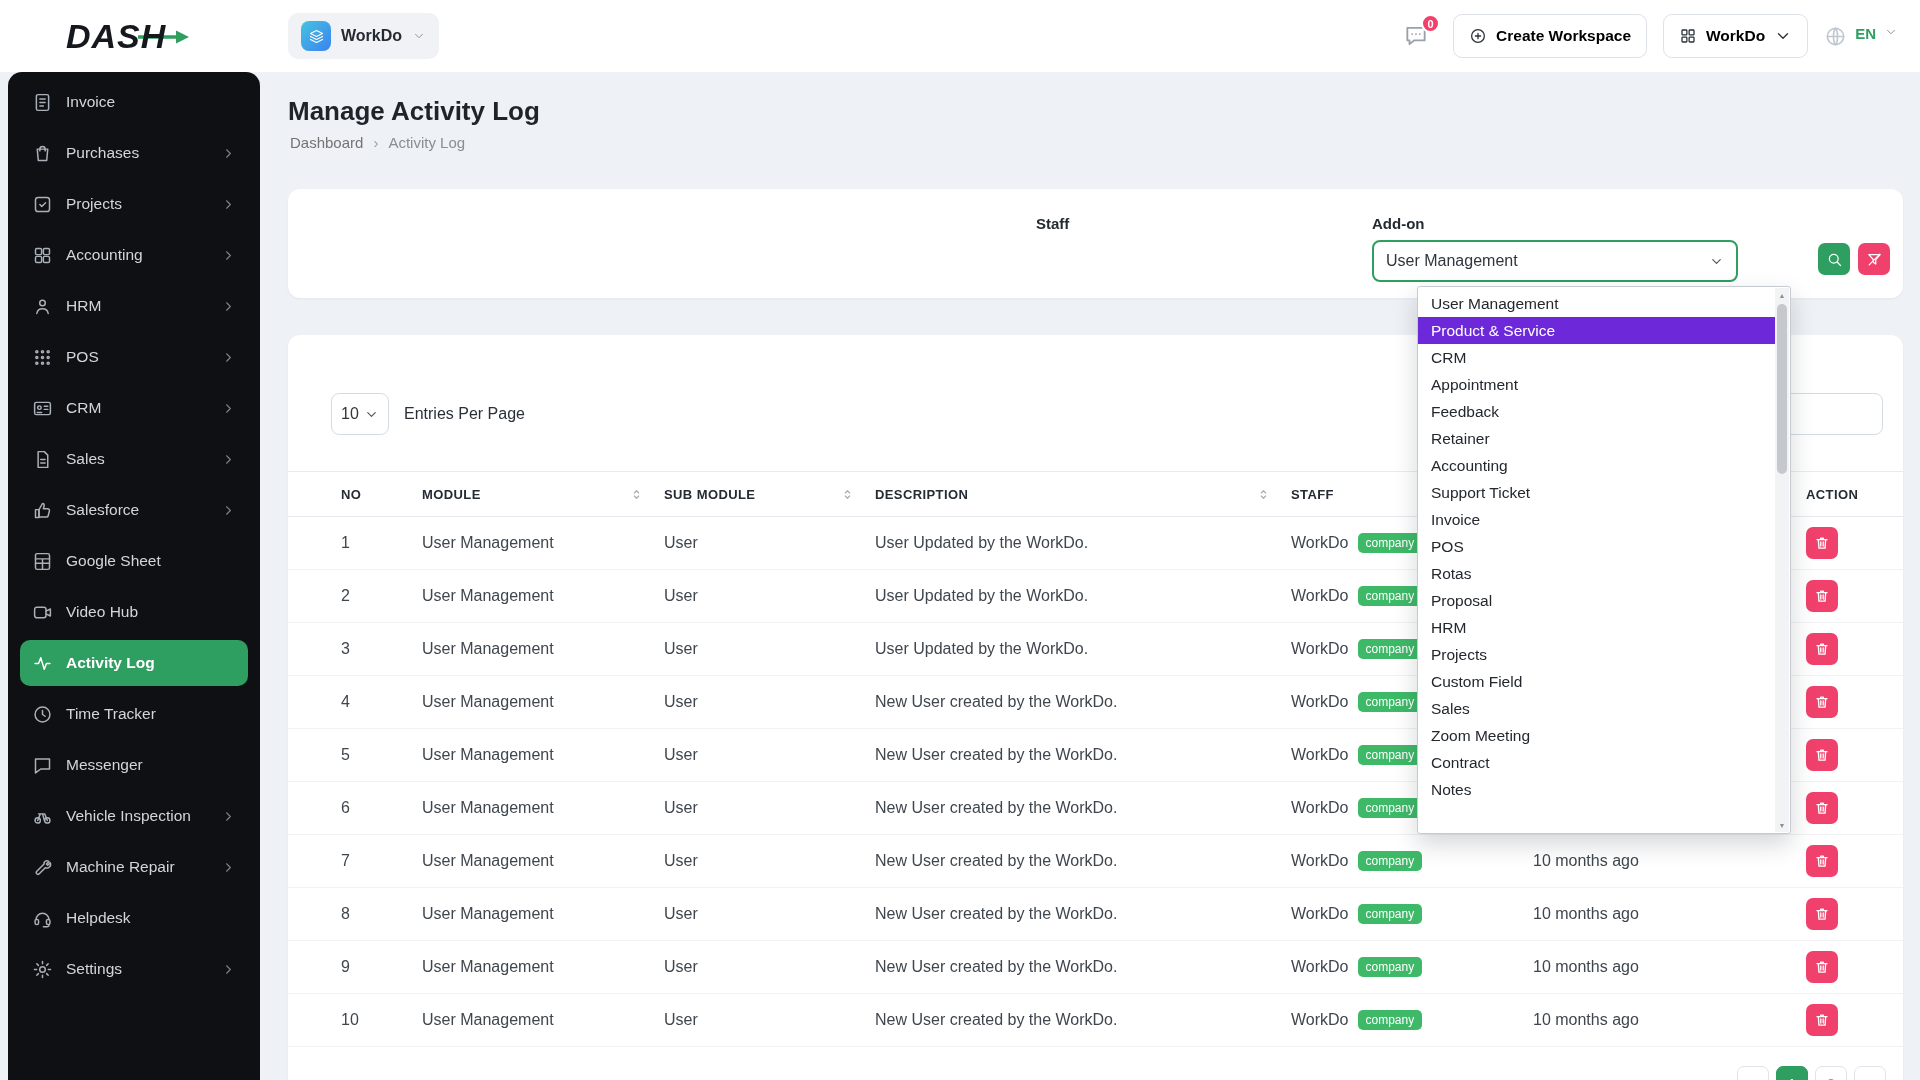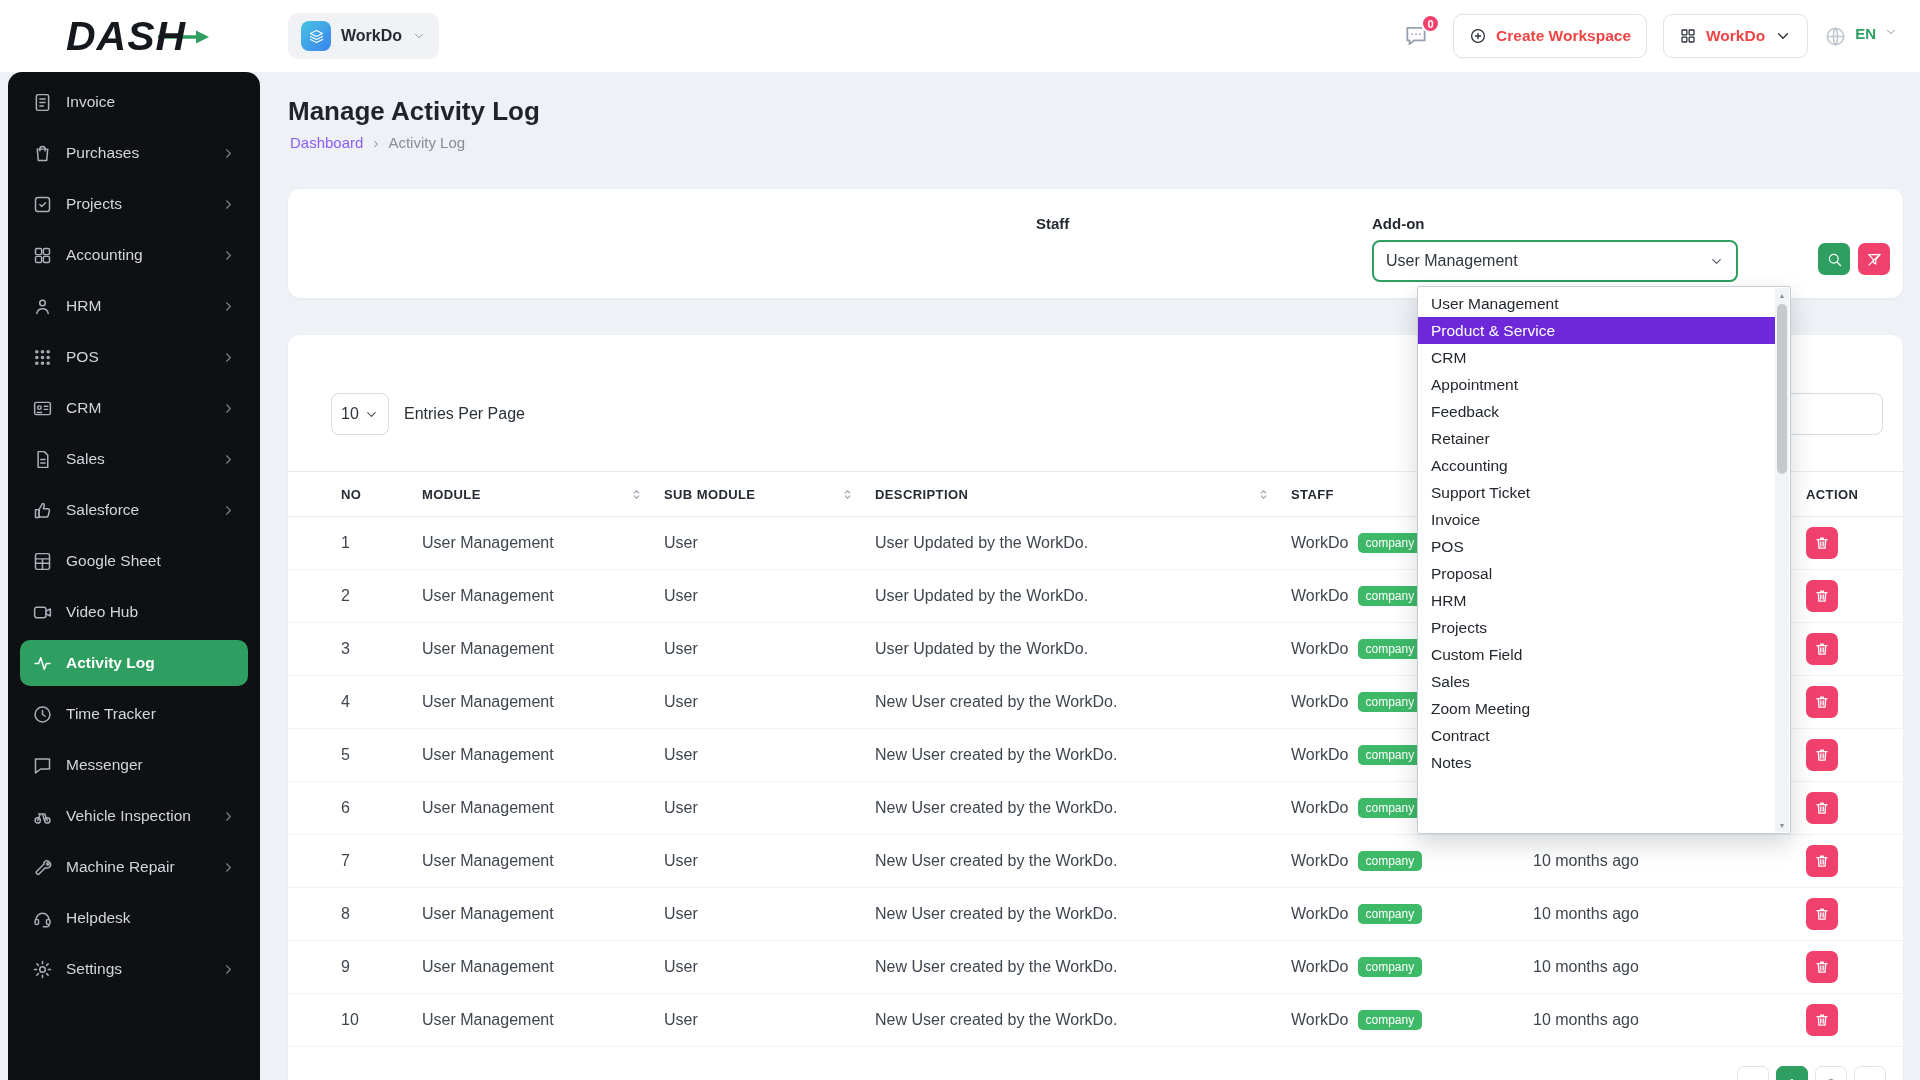--- a/index.html
+++ b/index.html
@@ -2,31 +2,31 @@
 <html><head>
 <meta charset="utf-8">
 <style>
   *{box-sizing:border-box;margin:0;padding:0}
   html,body{width:1920px;height:1080px}
   body{overflow:hidden;position:relative;background:#eef1f5;font-family:"Liberation Sans",sans-serif;color:#32383e}
 
   
   .topbar{position:absolute;left:0;top:0;width:1920px;height:72px;background:#fff;z-index:20}
   .logo{position:absolute;left:66px;top:50%;transform:translateY(-50%);display:flex;align-items:center;cursor:pointer}
-  .logo-text{font-size:41px;font-weight:bold;font-style:italic;letter-spacing:1px;color:#15181c;position:relative;z-index:1}
+  .logo-text{font-size:34px;font-weight:bold;font-style:italic;letter-spacing:1px;color:#15181c;position:relative;z-index:1}
   .logo-arrow{position:absolute;right:-24px;top:50%;transform:translateY(-46%)}
   .ws-pill{position:absolute;left:288px;top:50%;transform:translateY(-50%);height:46px;background:#f0f2f6;border-radius:10px;display:flex;align-items:center;gap:10px;padding:0 13px;cursor:pointer}
   .ws-ic-box{width:30px;height:30px;border-radius:8px;background:linear-gradient(135deg,#45c4e0,#3b82f0);display:flex;align-items:center;justify-content:center}
   .ws-ic-box .ic{width:17px;height:17px;color:#fff}
   .ws-label{font-size:16px;font-weight:bold;color:#252a31}
   .top-right{position:absolute;right:22px;top:0;height:100%;display:flex;align-items:center;gap:16px}
   .chat-btn{position:relative;width:42px;height:42px;display:flex;align-items:center;justify-content:center;color:#98a1ad;cursor:pointer}
   .chat-btn .ic{width:26px;height:26px}
   .chat-badge{position:absolute;top:-1px;right:-3px;min-width:19px;height:19px;border-radius:10px;background:#f0416c;color:#fff;font-size:11px;font-weight:bold;display:flex;align-items:center;justify-content:center;border:2px solid #fff;padding:0 3px}
-  .btn-outline{height:44px;display:inline-flex;align-items:center;gap:9px;padding:0 15px;border:1px solid #dde2e9;border-radius:9px;background:#fff;font-family:inherit;font-size:15.5px;font-weight:bold;color:#ef4444;cursor:pointer}
+  .btn-outline{height:44px;display:inline-flex;align-items:center;gap:9px;padding:0 15px;border:1px solid #dde2e9;border-radius:9px;background:#fff;font-family:inherit;font-size:15.5px;font-weight:bold;color:#000000;cursor:pointer}
   .btn-outline .icw .ic{width:18px;height:18px;color:#2a3038}
   .chev-ic .ic{width:14px;height:14px;color:#8a93a0}
   .lang{display:flex;align-items:flex-start;gap:8px;cursor:pointer}
   .globe .ic{width:23px;height:23px;color:#c0c7d0}
   .lang-label{font-size:15px;font-weight:bold;color:#2e9e61}
   .icw{display:flex;align-items:center;justify-content:center}
   .ic{display:block}
 
   
   .sidebar{position:absolute;left:8px;top:72px;width:252px;height:1008px;background:#0f1013;border-radius:14px 14px 0 0;padding-top:2px;z-index:10}
@@ -35,21 +35,21 @@
   .side-label{font-size:15.5px;color:#d2d6dc;white-space:nowrap}
   .side-chev{margin-left:auto}
   .side-chev .ic{width:15px;height:15px;color:#7d848d}
   .side-item.active{background:#2e9e61}
   .side-item.active .ic,.side-item.active .side-label{color:#fff}
   .side-item.active .side-label{font-weight:bold}
 
   
   .page-title{position:absolute;left:288px;top:96px;font-size:26px;font-weight:bold;color:#1f242b}
   .breadcrumb{position:absolute;left:290px;top:134px;display:flex;align-items:center;gap:10px;font-size:15px}
-  .bc-link{color:#8b5cf6;cursor:pointer;text-decoration:none}
+  .bc-link{color:#737373;cursor:pointer;text-decoration:none}
   .bc-sep{color:#9aa1ab}
   .bc-cur{color:#878e96}
 
   
   .filter-card{position:absolute;left:288px;top:189px;width:1615px;height:109px;background:#fff;border-radius:12px;box-shadow:0 1px 3px rgba(25,35,50,.05)}
   .fg{position:absolute;top:26px}
   .fg-staff{left:748px;width:335px}
   .fg-addon{left:1084px;width:366px}
   .f-label{display:block;font-size:15px;font-weight:bold;color:#242a31;margin-bottom:8px}
   .select{height:42px;background:#fff;border:1px solid #d5dbe3;border-radius:8px;display:flex;align-items:center;justify-content:space-between;padding:0 13px;font-size:16px;color:#30363d;cursor:pointer}
@@ -644,20 +644,21 @@
       <div class="opt">User Management</div>
       <div class="opt sel">Product &amp; Service</div>
       <div class="opt">CRM</div>
       <div class="opt">Appointment</div>
       <div class="opt">Feedback</div>
       <div class="opt">Retainer</div>
       <div class="opt">Accounting</div>
       <div class="opt">Support Ticket</div>
       <div class="opt">Invoice</div>
       <div class="opt">POS</div>
+      <div class="opt">Rotas</div>
       <div class="opt">Proposal</div>
       <div class="opt">HRM</div>
       <div class="opt">Projects</div>
       <div class="opt">Custom Field</div>
       <div class="opt">Sales</div>
       <div class="opt">Zoom Meeting</div>
       <div class="opt">Contract</div>
       <div class="opt">Notes</div>
     </div>
   <div class="dd-scroll">

